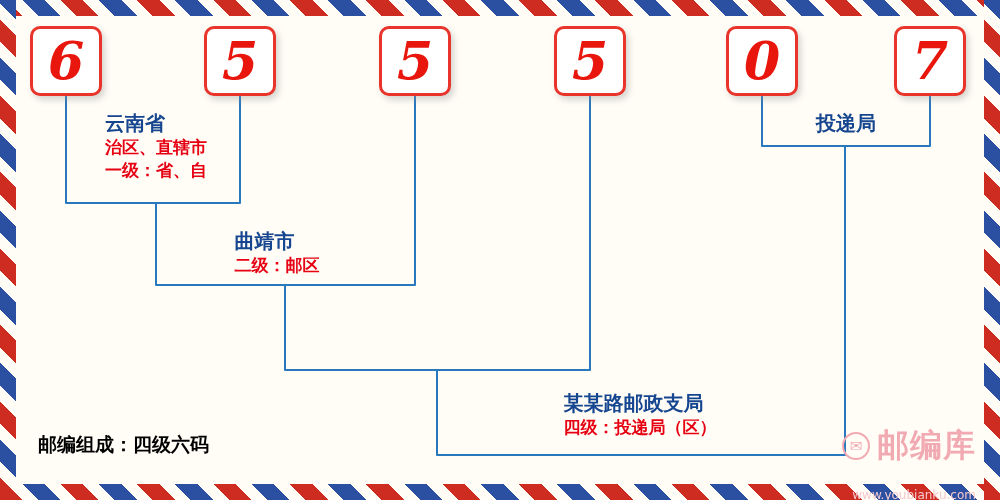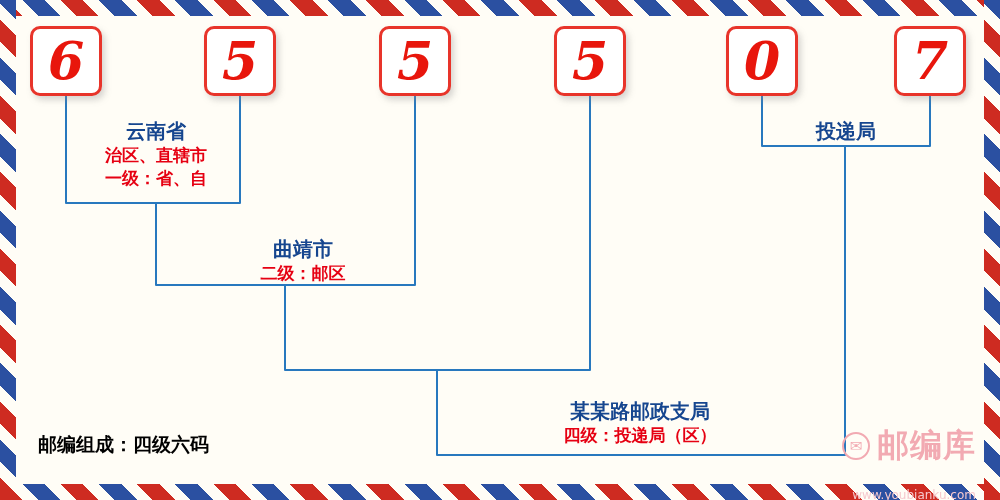--- a/index.html
+++ b/index.html
@@ -31,21 +31,21 @@
     border:3px solid #e8342a;border-radius:10px;
     box-shadow:3px 4px 6px rgba(140,140,140,0.35);
     display:flex;align-items:center;justify-content:center;
     box-sizing:border-box;
   }
   .digit{
     font-family:"DejaVu Serif",serif;font-style:italic;font-weight:700;
     font-size:52px;line-height:1;color:#e8160c;
   }
 
-  .label-block{position:absolute;transform:translateX(-50%);text-align:center;white-space:nowrap;margin-top:8px;}
+  .label-block{position:absolute;transform:translateX(-50%);white-space:nowrap;}
   .label-name{font-size:20px;font-weight:700;color:#16468f;line-height:26px;}
   .label-desc{font-size:17px;font-weight:700;color:#e60012;line-height:23px;}
 
   .footer-note{
     position:absolute;left:38px;top:432px;
     font-size:19px;font-weight:700;color:#000000;white-space:nowrap;
   }
 
   .logo{position:absolute;right:24px;top:424px;text-align:right;color:#f2aab2;}
   .logo-row{display:flex;align-items:center;justify-content:flex-end;gap:7px;}
@@ -93,21 +93,21 @@
   <div class="digit-box" style="left:894px">
     <span class="digit">7</span>
   </div>
 
   <div class="label-block" style="left:156px;top:110px">
     <div class="label-name">云南省</div>
     <div class="label-desc">治区、直辖市</div>
     <div class="label-desc">一级：省、自</div>
   </div>
 
-  <div class="label-block" style="left:303px;top:228px">
+  <div class="label-block" style="left:277px;top:228px">
     <div class="label-name">曲靖市</div>
     <div class="label-desc">二级：邮区</div>
   </div>
 
   <div class="label-block" style="left:437px;top:312px">
   </div>
 
   <div class="label-block" style="left:640px;top:390px">
     <div class="label-name">某某路邮政支局</div>
     <div class="label-desc">四级：投递局（区）</div>

